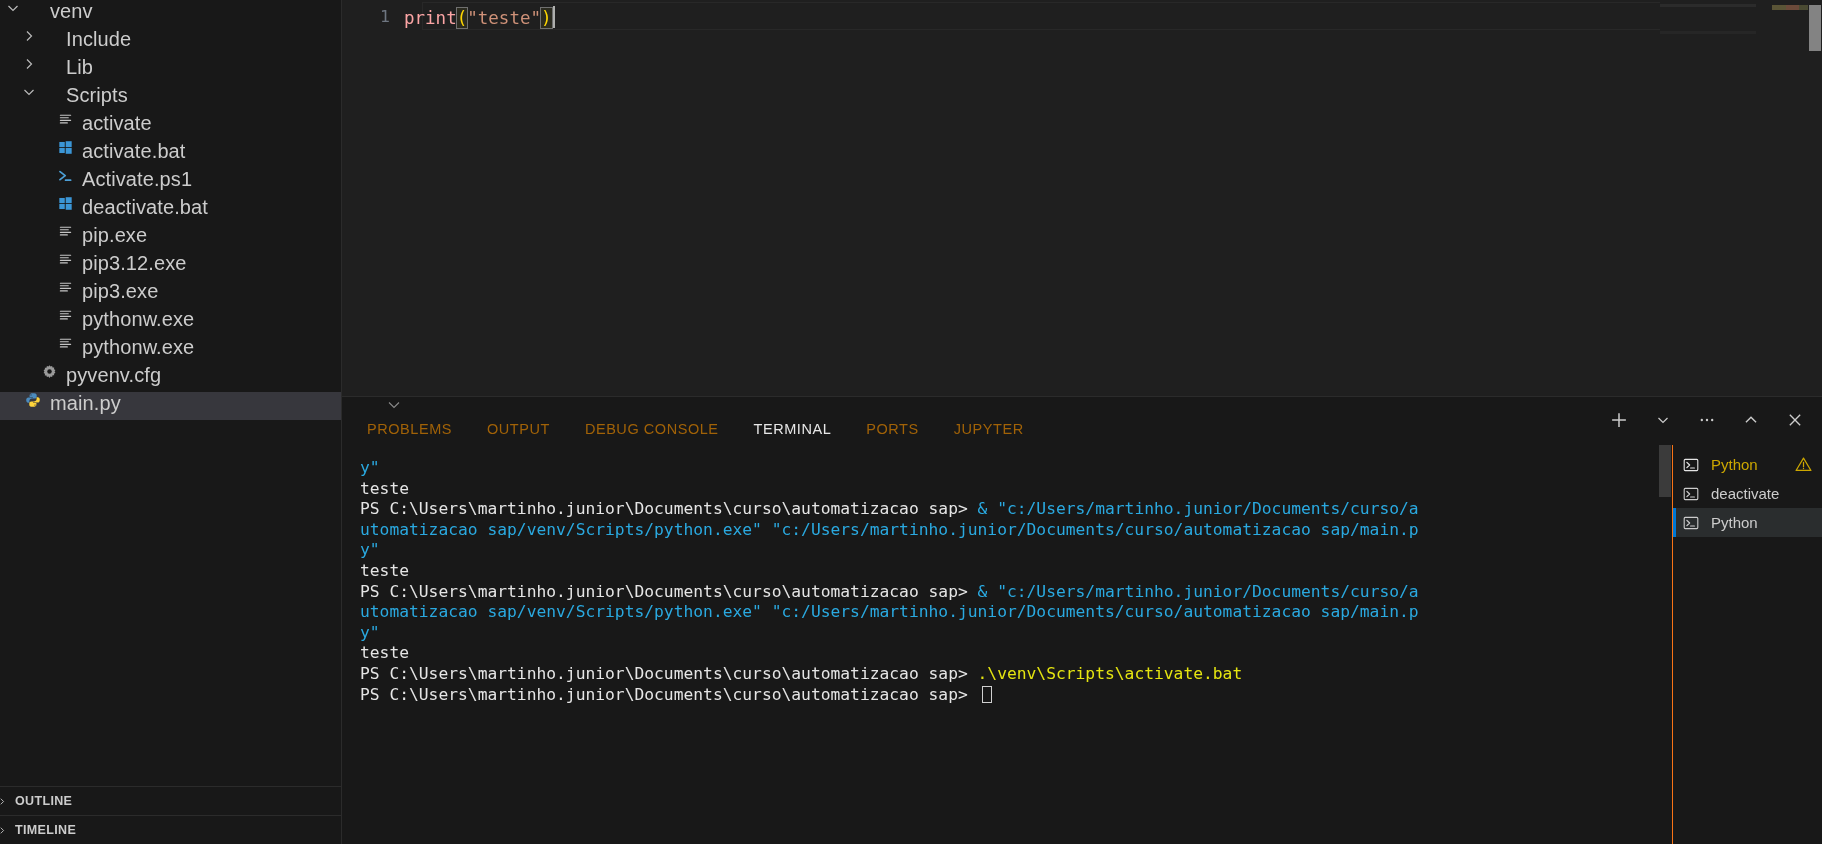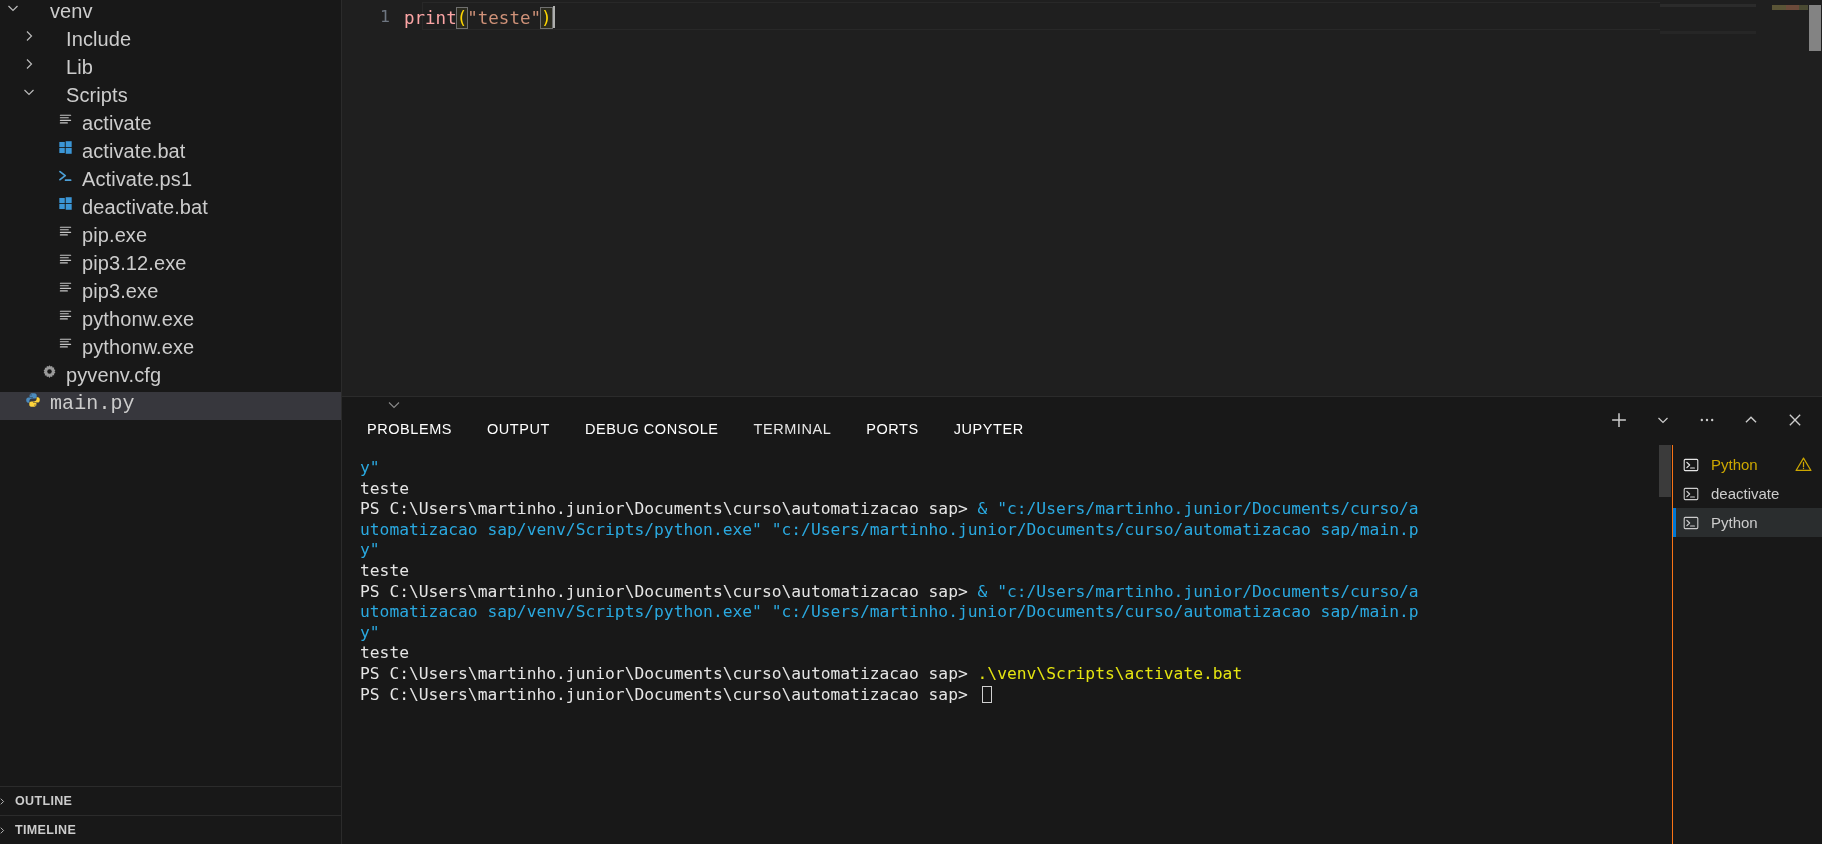--- a/index.html
+++ b/index.html
@@ -19,21 +19,21 @@
     display: flex; flex-direction: column;
     position: relative;
     flex: 0 0 342px;
   }
   .tree { flex: 1 1 auto; padding-top: 0; overflow: hidden; }
   .tree-row {
     height: 28px; display: flex; align-items: flex-start;
     font-size: 20px; color: #cccccc; white-space: nowrap;
     cursor: pointer; position: relative;
   }
-  .tree-row.selected { background: #37373d; font-family: Liberation Mono, monospace; }
+  .tree-row.selected { background: #37373d; }
   .tree-row .twisty {
     width: 18px; flex: 0 0 18px; display: flex; align-items: center;
     justify-content: center; color: #cccccc; opacity: .9;
   }
   .tree-row .ficon {
     width: 22px; flex: 0 0 22px; display: flex; align-items: center;
     justify-content: center;
   }
   .tree-row .label { padding-left: 6px; letter-spacing: .1px; }
 
@@ -105,21 +105,21 @@
   .panel-head {
     height: 49px; position: relative; display: flex; align-items: center;
     border-top: 1px solid #2b2b2b;
     background: #181818;
   }
   .fold-chevron {
     position:absolute; left: 44px; top: 0px; color:#8a8a8a;
   }
   .panel-tabs { display: flex; align-items: flex-end; height: 49px; padding-left: 25px; }
   .ptab {
-    font-size: 14.5px; letter-spacing: .55px; color: #ffffff;
+    font-size: 14.5px; letter-spacing: .55px; color: #a16207;
     padding: 0 0 9px 0; margin-right: 35px; cursor: pointer;
     position: relative; align-self: flex-end; height: 34px;
     display:flex; align-items:flex-end;
   }
   .ptab.active { color: #e7e7e7; }
   .ptab.active::after {
     content:""; position:absolute; left:0; right:0; bottom:0;
     height:1px; background:#e7e7e7;
   }
   .panel-actions {

